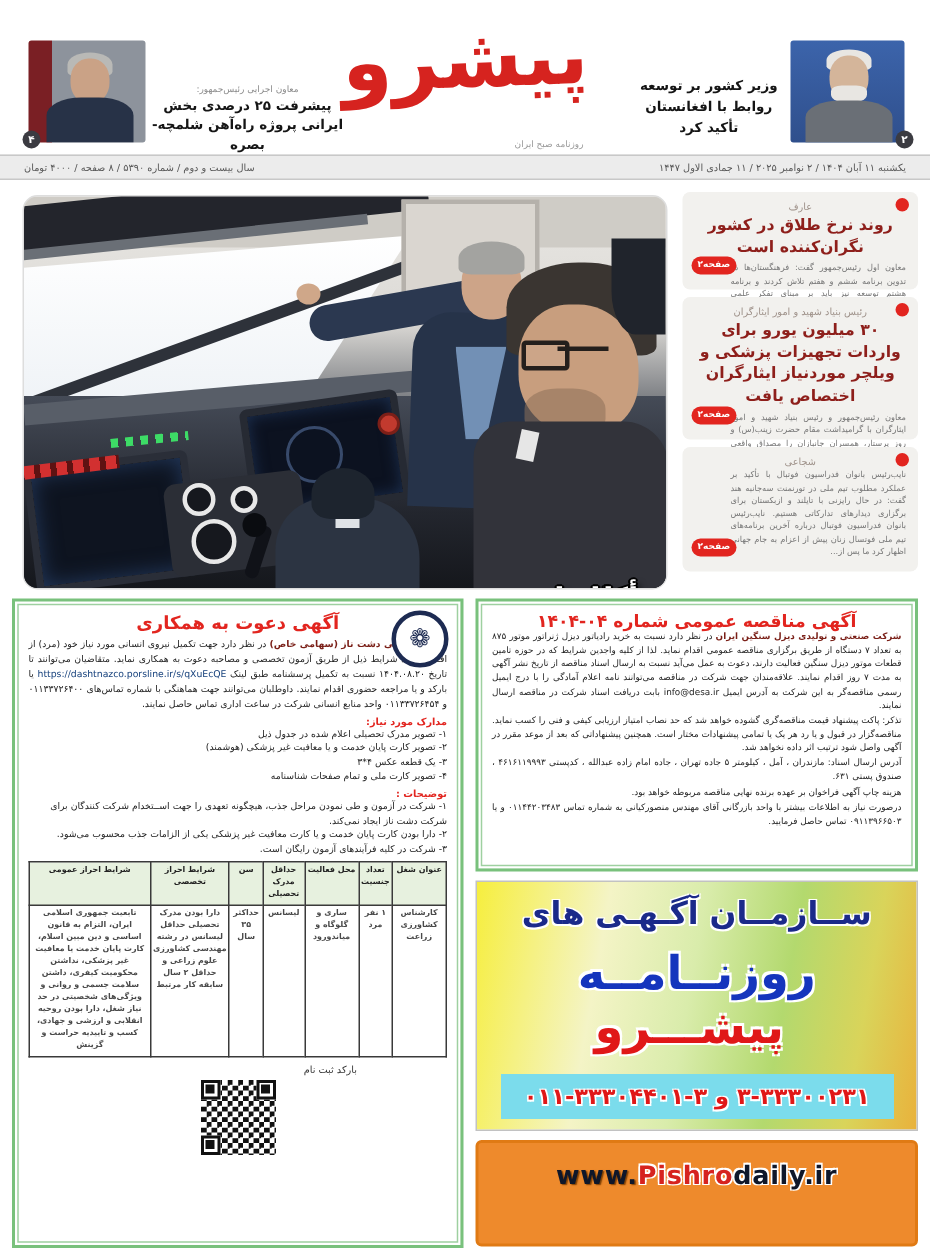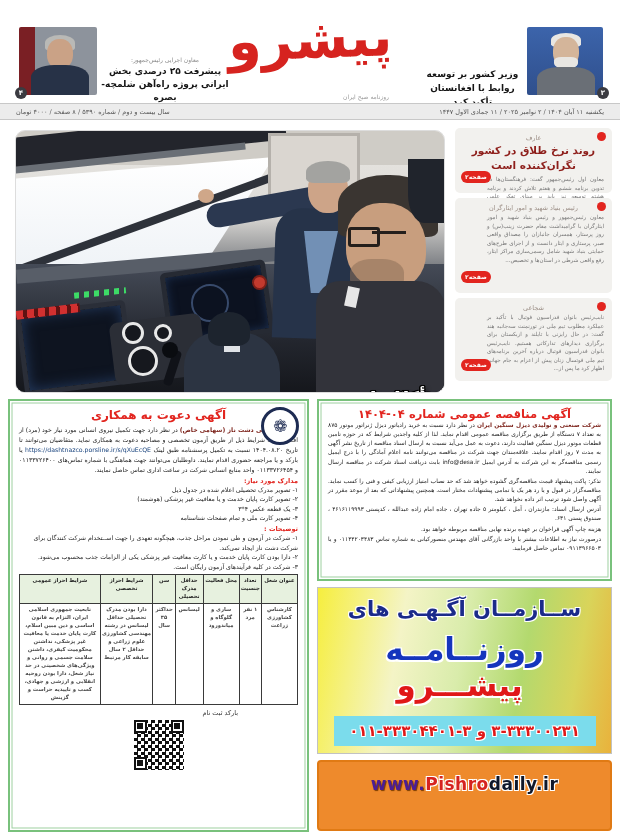--- a/index.html
+++ b/index.html
@@ -136,21 +136,21 @@
   .w-paper{color:#1535bd;} .w-pishro{color:#e01818;margin-right:10px;}
   .org-phones{width:262px;height:30px;margin:13px auto 0;background:#7bdcec;display:flex;align-items:center;
               justify-content:center;font-size:15px;font-weight:bold;color:#e01818;direction:rtl;
               text-shadow:-1px -1px 0 #fff,1px -1px 0 #fff,-1px 1px 0 #fff,1px 1px 0 #fff;text-align:right;}
 
   
   .site-ad{position:absolute;left:317px;top:760px;width:295px;height:71px;box-sizing:border-box;
            background:#ee8a2c;border:2px solid #e07a14;border-radius:4px;text-align:center;padding-top:9px;}
   .site-title{color:#ffe23a;font-weight:bold;font-size:13px;text-shadow:1px 1px 1px #7a3c00;}
   .site-url{margin-top:3px;direction:ltr;font-weight:bold;font-size:17px;letter-spacing:.5px;}
-  .u-pre{color:#4c1d95;text-shadow:1px 1px 1px #7a3c00;}
+  .u-pre{color:#0f172a;text-shadow:1px 1px 1px #7a3c00;}
   .u-a{color:#d6231f;text-shadow:-1px -1px 0 #fff,1px -1px 0 #fff,-1px 1px 0 #fff,1px 1px 0 #fff;}
   .u-b,.u-suf{color:#0f172a;text-shadow:-1px -1px 0 #fff,1px -1px 0 #fff,-1px 1px 0 #fff,1px 1px 0 #fff;}
 </style>
 </head>
 <body>
 
 <div class="page">
 
   <div class="tphoto tp-left">
     <div class="tp-hair" style="left:26px;top:8px;width:30px;height:16px;background:#b9b9b6;"></div>
@@ -168,21 +168,21 @@
     <div class="logo-tagline">روزنامه صبح ایران</div>
   </div>
 
   <div class="tphoto tp-right">
     <div class="tp-hair" style="left:24px;top:6px;width:30px;height:14px;background:#e8e6e2;"></div>
     <div class="tp-head" style="left:26px;top:10px;width:26px;height:30px;background:#d4b59a;"></div>
     <div class="tp-hair" style="left:27px;top:30px;width:24px;height:12px;background:#e8e6e2;border-radius:30% 30% 50% 50%;"></div>
     <div class="tp-suit" style="left:10px;top:40px;width:58px;height:28px;background:#6a6f76;"></div>
   </div>
   <div class="pagecircle" style="left:597px;top:87px;">۲</div>
-  <div class="teaser-text" style="left:420px;top:68px;width:105px;">
+  <div class="teaser-text" style="left:420px;top:52px;width:105px;">
     <div class="teaser-headline" style="line-height:1.55;">وزیر کشور بر توسعه روابط با افغانستان تأکید کرد</div>
   </div>
 
   <div class="dateline">
     <span>یکشنبه ۱۱ آبان ۱۴۰۴ / ۲ نوامبر ۲۰۲۵ / ۱۱ جمادی الاول ۱۴۴۷</span>
     <span>سال بیست و دوم / شماره ۵۳۹۰ / ۸ صفحه / ۴۰۰۰ تومان</span>
   </div>
 
   <div class="lead-photo">
     <div class="ph-ceiling"></div>
@@ -234,20 +234,21 @@
     <div class="news-card nc1">
       <div class="news-dot"></div>
       <div class="news-kicker">عارف</div>
       <div class="news-headline">روند نرخ طلاق در کشور نگران‌کننده است</div>
       <div class="news-body">معاون اول رئیس‌جمهور گفت: فرهنگستان‌ها در تدوین برنامه ششم و هفتم تلاش کردند و برنامه هشتم توسعه نیز باید بر مبنای تفکر علمی فرهنگستان‌ها تدوین شود. محمدرضا عارف در مجمع عمومی فرهنگستان علوم با بیان اینکه دولت چهاردهم به همفکری، رایزنی و دریافت رهنمودهای اساتید برجسته...</div>
       <div class="news-badge">صفحه۲</div>
     </div>
     <div class="news-card nc2">
       <div class="news-dot"></div>
       <div class="news-kicker">رئیس بنیاد شهید و امور ایثارگران</div>
+      <div class="news-headline">۳۰ میلیون یورو برای واردات تجهیزات پزشکی و ویلچر موردنیاز ایثارگران اختصاص یافت</div>
       <div class="news-body">معاون رئیس‌جمهور و رئیس بنیاد شهید و امور ایثارگران با گرامیداشت مقام حضرت زینب(س) و روز پرستار، همسران جانبازان را مصداق واقعی صبر، پرستاری و ایثار دانست و از اجرای طرح‌های حمایتی بنیاد شهید شامل رسمی‌سازی مراکز ایثار، رفع واقعی شرطی در استان‌ها و تخصیص...</div>
       <div class="news-badge">صفحه۲</div>
     </div>
     <div class="news-card nc3">
       <div class="news-dot"></div>
       <div class="news-kicker">شجاعی</div>
       <div class="news-body">نایب‌رئیس بانوان فدراسیون فوتبال با تأکید بر عملکرد مطلوب تیم ملی در تورنمنت سه‌جانبه هند گفت: در حال رایزنی با تایلند و ازبکستان برای برگزاری دیدارهای تدارکاتی هستیم. نایب‌رئیس بانوان فدراسیون فوتبال درباره آخرین برنامه‌های تیم ملی فوتسال زنان پیش از اعزام به جام جهانی اظهار کرد ما پس از...</div>
       <div class="news-badge">صفحه۲</div>
     </div>
   </div>

